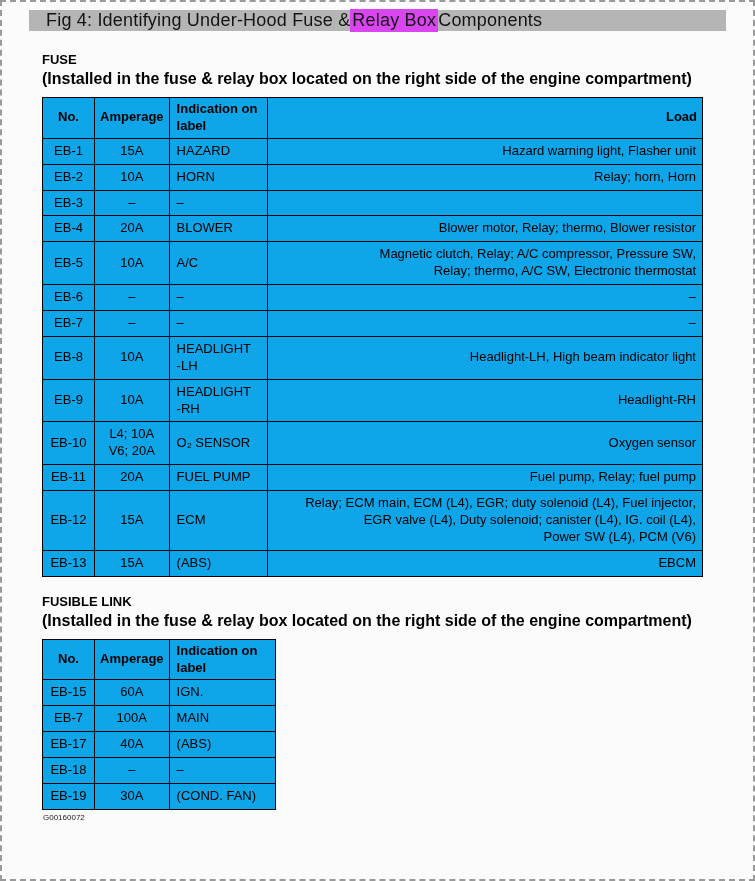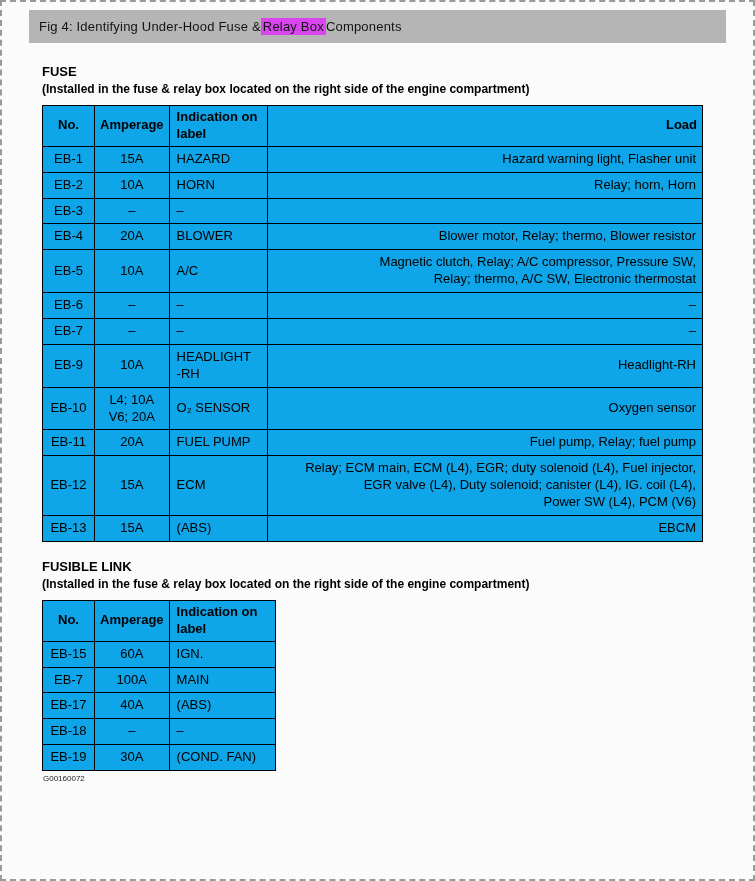--- a/index.html
+++ b/index.html
@@ -3,28 +3,28 @@
 <meta charset="utf-8">
 <style>
   * { margin:0; padding:0; box-sizing:border-box; }
   html,body { width:755px; height:881px; }
   body { font-family:"Liberation Sans", sans-serif; background:#ededed; }
   .page {
     width:755px; height:881px; background:#fbfbfb;
     border:2px dashed #9a9a9a; position:relative; overflow:hidden;
   }
   .title-bar {
-    margin:8px 27px 0 27px; background:#b5b5b5; height:33px;
-    display:flex; align-items:center; padding-left:10px;
-    font-size:13px; color:#141414; letter-spacing:.2px;
+    margin:8px 27px 0 27px; background:#b5b5b5; height:21px;
+    display:flex; align-items:center; padding-left:17px;
+    font-size:18px; color:#141414; letter-spacing:.2px;
   }
   .title-bar .hl { background:#d946ef; padding:1px 2px; }
   .content { padding:21px 40px 0 40px; }
   .section-heading { font-weight:bold; font-size:13px; color:#000; }
-  .section-sub { font-weight:bold; font-size:12px; color:#000; margin-top:3px; }
+  .section-sub { font-weight:bold; font-size:16px; color:#000; margin-top:3px; }
   table { border-collapse:collapse; margin-top:9px; background:#0ea5e9; }
   th, td {
     border:1px solid #000; font-size:13px; color:#000;
     vertical-align:middle; white-space:pre-line; line-height:1.3;
   }
   th { font-weight:bold; text-align:center; padding:3px 5px; }
   td { padding:4px 6px; }
   table.fuse-table { width:661px; }
   table.fuse-table .c-no  { width:52px;  text-align:center; }
   table.fuse-table .c-amp { width:68px;  text-align:center; }
@@ -100,20 +100,27 @@
           <td class="c-ind">–</td>
           <td class="c-load">–</td>
         </tr>
         <tr>
           <td class="c-no">EB-7</td>
           <td class="c-amp">–</td>
           <td class="c-ind">–</td>
           <td class="c-load">–</td>
         </tr>
         <tr>
+          <td class="c-no">EB-8</td>
+          <td class="c-amp">10A</td>
+          <td class="c-ind">HEADLIGHT
+-LH</td>
+          <td class="c-load">Headlight-LH, High beam indicator light</td>
+        </tr>
+        <tr>
           <td class="c-no">EB-9</td>
           <td class="c-amp">10A</td>
           <td class="c-ind">HEADLIGHT
 -RH</td>
           <td class="c-load">Headlight-RH</td>
         </tr>
         <tr>
           <td class="c-no">EB-10</td>
           <td class="c-amp">L4; 10A
 V6; 20A</td>

